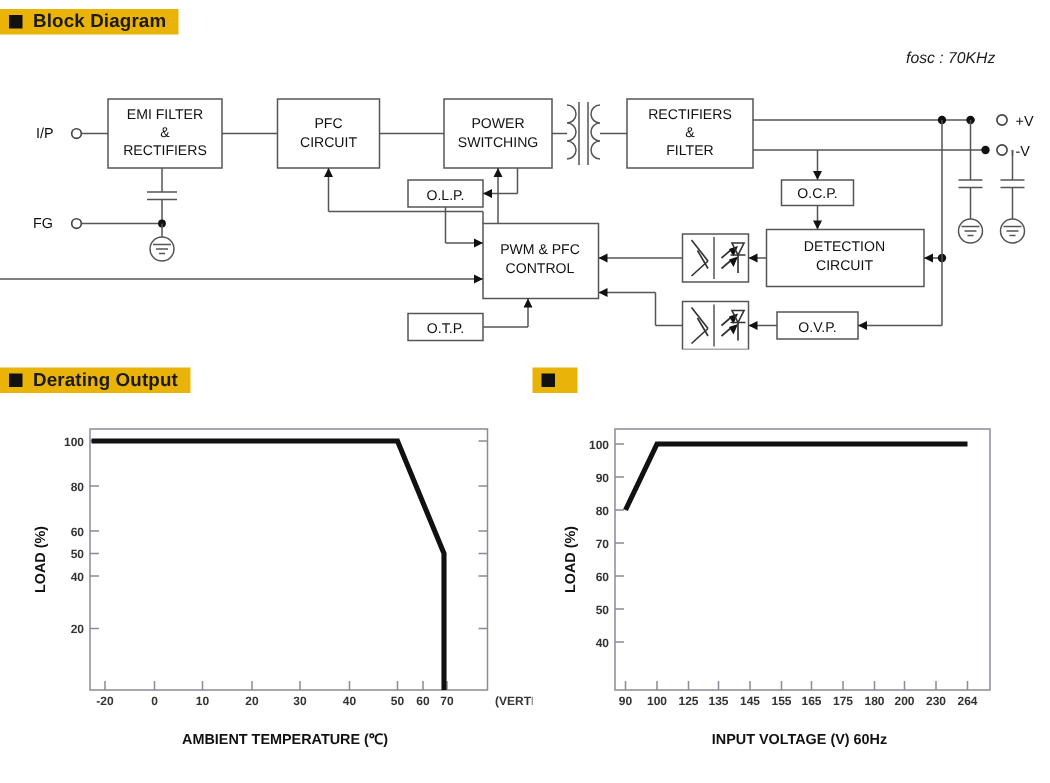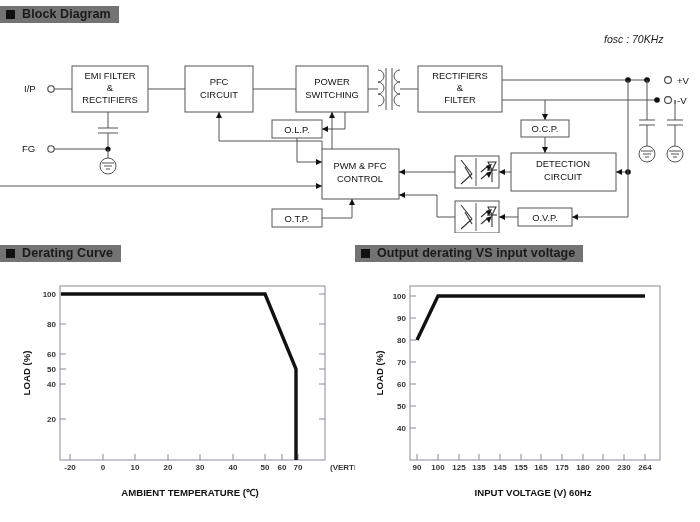--- a/index.html
+++ b/index.html
@@ -10,21 +10,21 @@
   body {
     width: 700px;
     height: 522px;
     position: relative;
     font-family: "Liberation Sans", sans-serif;
     color: #1a1a1a;
     overflow: hidden;
   }
   .section-header {
     position: absolute;
-    background: #737373;
+    background: #eab308;
     height: 17px;
     display: flex;
     align-items: center;
     padding: 0 8px 0 6px;
     box-sizing: border-box;
   }
   .section-header .bullet {
     width: 9px;
     height: 9px;
     background: #111;
@@ -77,26 +77,25 @@
 
 <div class="section-header" id="hdr-block">
   <span class="bullet"></span>
   <span class="title">Block Diagram</span>
 </div>
 
 <div class="fosc">fosc : 70KHz</div>
 
 <div class="section-header" id="hdr-derate">
   <span class="bullet"></span>
-  <span class="title">Derating Curve</span>
+  <span class="title">Derating Output</span>
 </div>
 
 <div class="section-header" id="hdr-outderate">
   <span class="bullet"></span>
-  <span class="title">Output derating VS input voltage</span>
 </div>
 
 <svg class="diagram-svg" width="700" height="185">
 
   <text class="termlabel" x="24" y="44">I/P</text>
   <circle class="term-o" cx="51" cy="41" r="3.2"></circle>
   <line class="wire" x1="54" y1="41" x2="72" y2="41"></line>
 
   <text class="termlabel" x="22" y="104">FG</text>
   <circle class="term-o" cx="51" cy="101" r="3.2"></circle>

